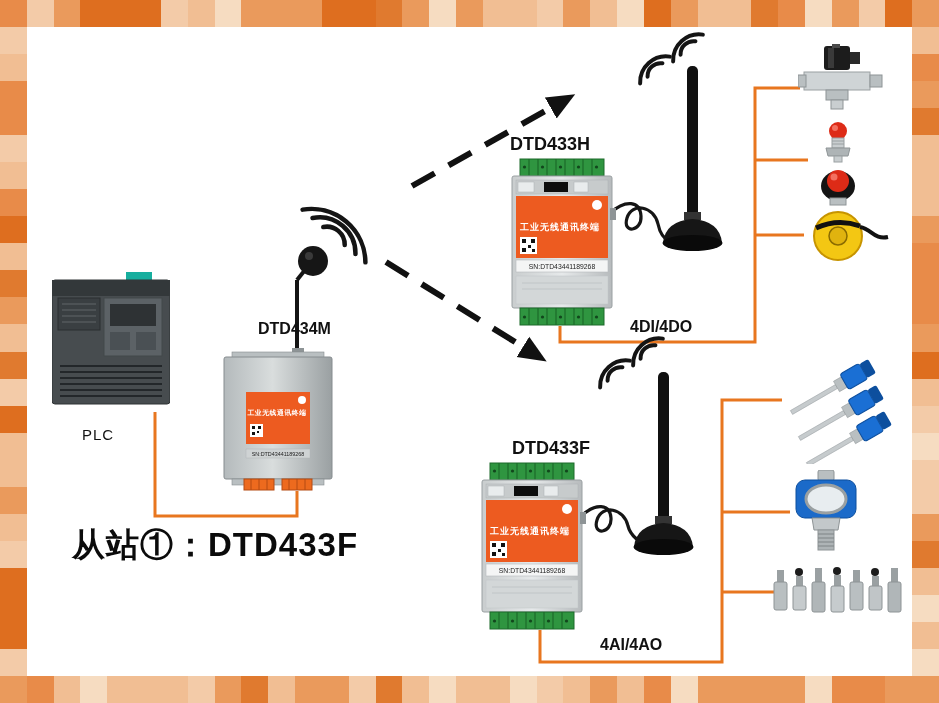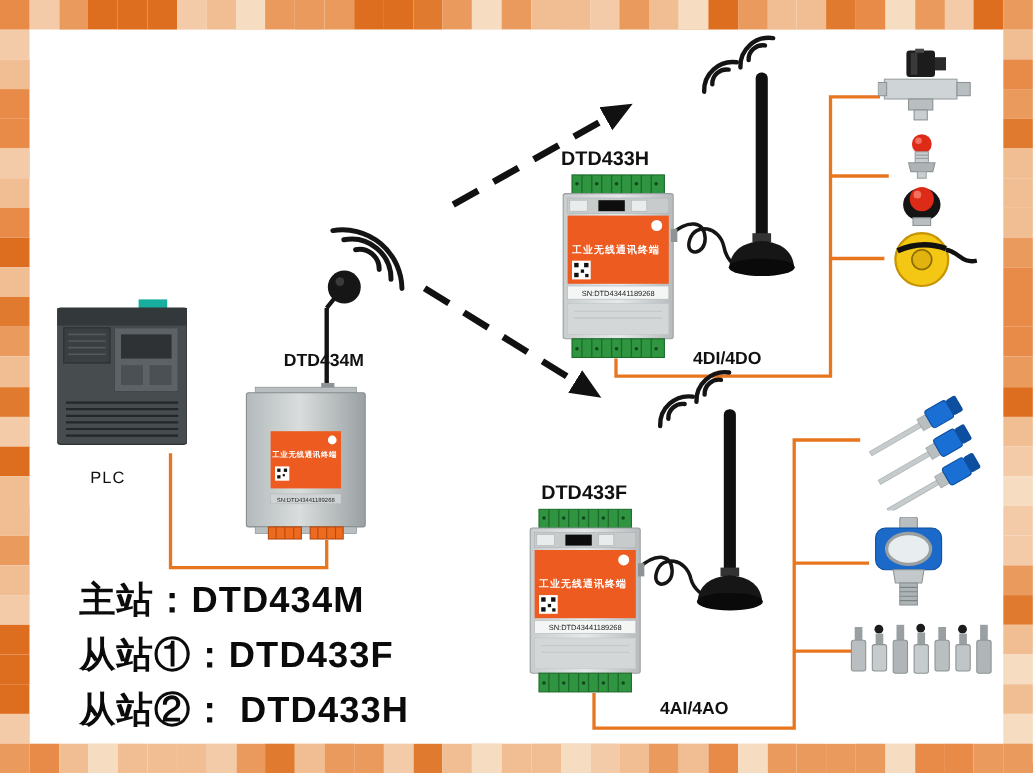--- a/index.html
+++ b/index.html
@@ -1153,21 +1153,21 @@
       <g>
         <rect x="12" y="150" width="84" height="17" fill="#2F9540" stroke="#1d6b2a"></rect>
         <path d="M21 150V167 M30 150V167 M39 150V167 M48 150V167 M57 150V167 M66 150V167 M75 150V167 M84 150V167" stroke="#1d6b2a" stroke-width="1.2"></path>
         <circle cx="16.5" cy="159" r="1.6" fill="#12461c"></circle>
           <circle cx="34.5" cy="159" r="1.6" fill="#12461c"></circle>
         <circle cx="52.5" cy="159" r="1.6" fill="#12461c"></circle>
           <circle cx="70.5" cy="159" r="1.6" fill="#12461c"></circle>
         <circle cx="88.5" cy="159" r="1.6" fill="#12461c"></circle>
       </g>
     </svg>
-    <div class="devlabel" style="left:492px;top:438px">DTD433F</div>
+    <div class="devlabel" style="left:512px;top:438px">DTD433F</div>
     <div class="buslabel" style="left:600px;top:636px">4AI/4AO</div>
 
     <svg class="abs" style="left:798px;top:44px" width="86" height="72" viewBox="0 0 86 72">
       <rect x="26" y="2" width="26" height="24" rx="3" fill="#1c1c1c"></rect>
       <rect x="30" y="4" width="6" height="20" fill="#3a3a3a"></rect>
       <rect x="34" y="0" width="8" height="4" fill="#4a4a4a"></rect>
       <rect x="52" y="8" width="10" height="12" fill="#2a2a2a"></rect>
       <rect x="6" y="28" width="66" height="18" fill="#cfd4d6" stroke="#9aa0a2"></rect>
       <rect x="0" y="31" width="8" height="12" fill="#b9bfc1" stroke="#8e9496"></rect>
       <rect x="72" y="31" width="12" height="12" fill="#b9bfc1" stroke="#8e9496"></rect>
@@ -1257,19 +1257,17 @@
           <rect x="100" y="12" width="7" height="10" fill="#9aa0a2"></rect>
           <rect x="97" y="22" width="13" height="24" rx="2" fill="#c0c5c7" stroke="#8e9496"></rect>
       </g>
       <g>
         <rect x="119" y="4" width="7" height="14" fill="#9aa0a2"></rect>
           <rect x="116" y="18" width="13" height="30" rx="2" fill="#b0b6b8" stroke="#8e9496"></rect>
       </g>
     </svg>
 
     <div class="legend">
-      <div>主站：DTD434M</div>
       <div>从站①：DTD433F</div>
-      <div>从站②： DTD433H</div>
     </div>
 
   </div>
 </div>
 
 </body></html>

